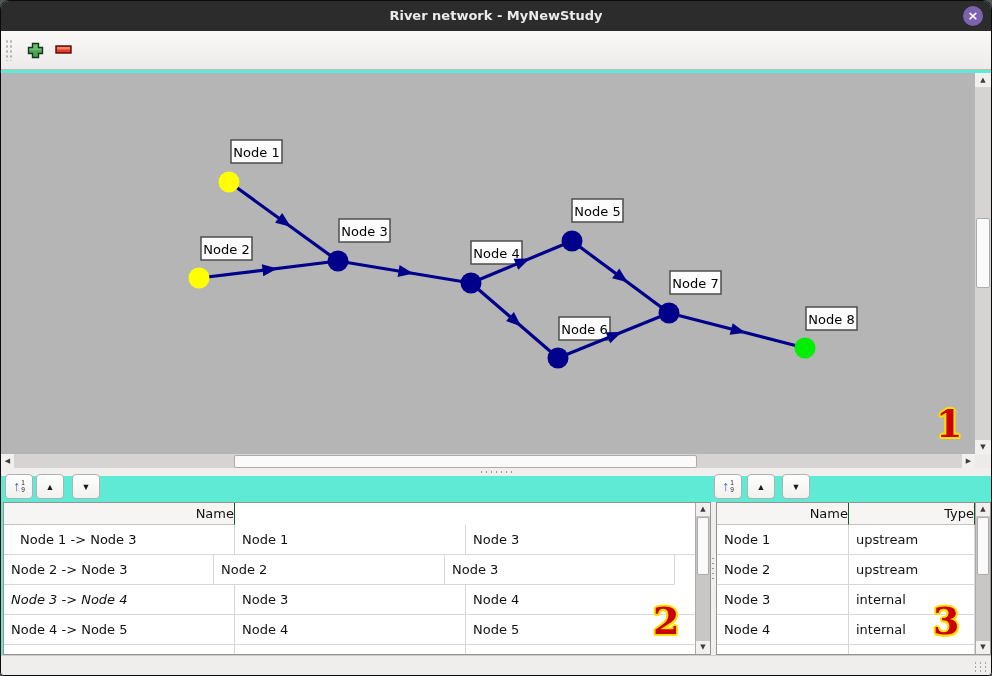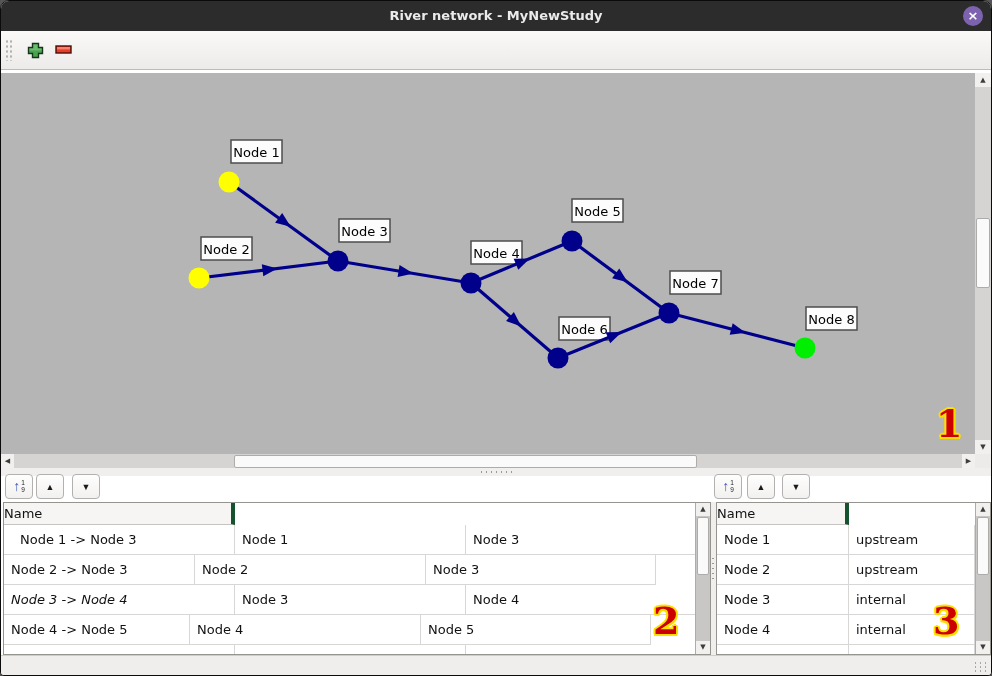--- a/index.html
+++ b/index.html
@@ -1,16 +1,16 @@
 <!DOCTYPE html>
 <html><head>
 <meta charset="utf-8">
 <style>
   html,body{margin:0;padding:0;background:#555;font-family:"DejaVu Sans","Liberation Sans",sans-serif;}
-  .window{position:relative;width:990px;height:674px;background:#ffffff;border:1px solid #0b0b0b;
+  .window{position:relative;width:990px;height:674px;background:#5eead4;border:1px solid #0b0b0b;
           border-radius:9px 9px 4px 4px;overflow:hidden;font-size:13px;color:#111;}
   
   .titlebar{position:absolute;left:0;top:0;width:100%;height:30px;background:#2c2c2c;}
   .titlebar .title{position:absolute;left:0;right:0;top:0;height:30px;line-height:30px;text-align:center;
           color:#ebebeb;font-weight:bold;}
   .closebtn{position:absolute;right:8px;top:5px;width:20px;height:20px;border-radius:50%;
           background:#7d63ae;color:#fff;font-weight:bold;font-size:13px;line-height:20px;text-align:center;cursor:pointer;}
   
   .toolbar{position:absolute;left:0;top:30px;width:100%;height:38px;
           background:linear-gradient(#faf9f8,#edebe9);border-bottom:1px solid #bebcba;}
@@ -40,22 +40,22 @@
   .pbtn .tri{font-size:9px;color:#1a1a1a;line-height:22px;}
   .sorticon{display:inline-flex;align-items:center;line-height:21px;}
   .sorticon .arr{color:#3a55b4;font-weight:bold;font-size:14px;}
   .sorticon .digits{display:inline-flex;flex-direction:column;font-size:6.5px;color:#222;line-height:6.5px;
         font-style:normal;margin-left:1px;}
   
   .dtable{position:absolute;top:501px;background:#fff;border:1px solid #96948f;box-sizing:border-box;}
   .trow{display:flex;}
   .tcell{box-sizing:border-box;border-right:1px solid #d9d7d5;border-bottom:1px solid #d9d7d5;
          padding-left:7px;overflow:hidden;white-space:nowrap;}
-  .thead .tcell{height:22px;line-height:22px;text-align:left;padding-left:0;background:#f6f5f4;
-         border-right:4px solid #14532d;border-bottom:1px solid #c6c4c2;}
+  .thead .tcell{height:22px;line-height:22px;text-align:right;padding-left:0;background:#f6f5f4;
+         border-right:1px solid #14532d;border-bottom:1px solid #c6c4c2;}
   .tbody .tcell{height:30px;line-height:30px;background:#fff;}
   .tfill .tcell{height:9px;background:#fff;border-bottom:none;}
   .t-sbar{position:absolute;right:0;top:0;bottom:0;width:15px;background:#c9c7c5;border-left:1px solid #aeacaa;box-sizing:border-box;}
   .t-sbar .arrow{position:absolute;left:0;width:100%;height:13px;background:#f1f0ee;color:#3c3c3c;
          font-size:7px;text-align:center;line-height:13px;}
   .t-sbar .thumb{left:1px;right:1px;top:14px;height:58px;}
   
   .bottombar{position:absolute;left:0;top:654px;width:100%;height:20px;background:#efeeec;border-top:1px solid #cfcdcb;}
   .resizegrip{position:absolute;right:4px;bottom:3px;width:14px;height:12px;
          background-image:radial-gradient(circle,#a8a6a4 0.9px,transparent 1.1px);background-size:5px 4px;}
@@ -183,31 +183,31 @@
     </div>
   <div class="trow thead">
         <div class="tcell" style="width: 231px;">Name</div>
       </div>
       <div class="trow tbody">
         <div class="tcell" style="width: 231px; padding-left: 16px;">Node 1 -&gt; Node 3</div>
         <div class="tcell" style="width: 231px;">Node 1</div>
         <div class="tcell" style="width: 230px;">Node 3</div>
       </div>
       <div class="trow tbody">
-        <div class="tcell" style="width: 191px;">Node 2 -&gt; Node 3</div>
+        <div class="tcell" style="width: 210px;">Node 2 -&gt; Node 3</div>
         <div class="tcell" style="width: 231px;">Node 2</div>
         <div class="tcell" style="width: 230px;">Node 3</div>
       </div>
       <div class="trow tbody">
         <div class="tcell" style="width: 231px; font-style: italic;">Node 3 -&gt; Node 4</div>
         <div class="tcell" style="width: 231px;">Node 3</div>
         <div class="tcell" style="width: 230px;">Node 4</div>
       </div>
       <div class="trow tbody">
-        <div class="tcell" style="width: 186px;">Node 4 -&gt; Node 5</div>
+        <div class="tcell" style="width: 231px;">Node 4 -&gt; Node 5</div>
         <div class="tcell" style="width: 231px;">Node 4</div>
         <div class="tcell" style="width: 230px;">Node 5</div>
       </div>
       <div class="trow tfill">
         <div class="tcell" style="width: 231px;"></div>
         <div class="tcell" style="width: 231px;"></div>
         <div class="tcell" style="width: 230px;"></div>
       </div>
     </div>
 
@@ -216,20 +216,21 @@
     </div>
 
   <div class="dtable" id="nodes-table" style="left:715px;width:275px;height:153px">
     <div class="t-sbar">
       <span class="arrow" style="top:0">▲</span>
       <span class="thumb"></span>
       <span class="arrow" style="bottom:0">▼</span>
     </div>
   <div class="trow thead">
         <div class="tcell" style="width: 132px;">Name</div>
+        <div class="tcell" style="width: 126px;">Type</div>
       </div>
       <div class="trow tbody">
         <div class="tcell" style="width: 132px;">Node 1</div>
         <div class="tcell" style="width: 126px;">upstream</div>
       </div>
       <div class="trow tbody">
         <div class="tcell" style="width: 132px;">Node 2</div>
         <div class="tcell" style="width: 126px;">upstream</div>
       </div>
       <div class="trow tbody">

